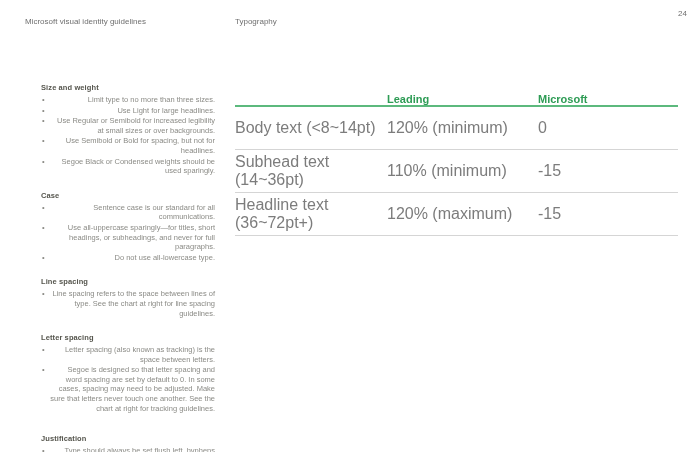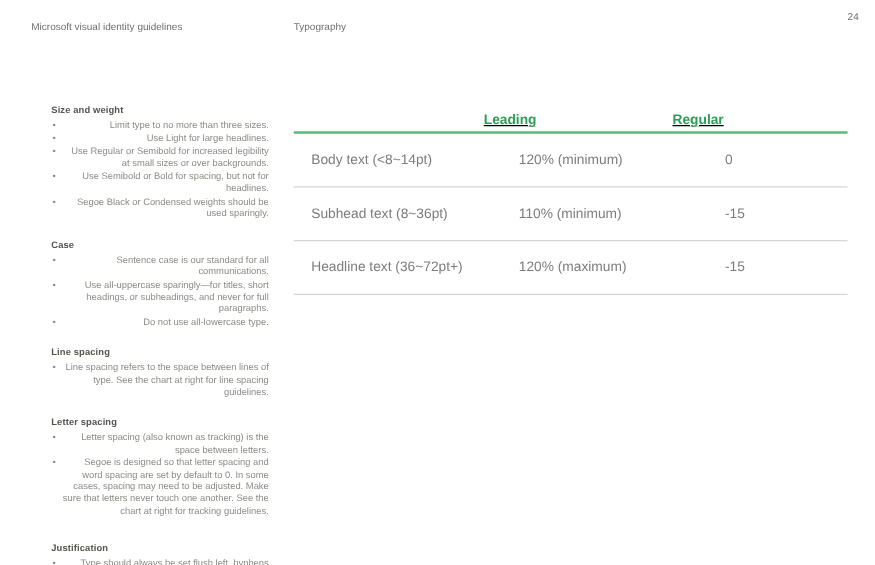--- a/index.html
+++ b/index.html
@@ -34,30 +34,29 @@
   .sb-list li::before {
     content:"•";
     position:absolute; left:1px; top:0;
     color:#8b8b86;
   }
   .sb-section.gap-before { margin-top:21px; }
 
   
   .spec-table { position:absolute; left:235px; top:86px; width:443px; }
   .t-header {
-    display:flex; align-items:center; height:21px;
+    display:flex; align-items:flex-end; height:21px;
     border-bottom:2px solid #5cb97d;
-    text-decoration:underline;
   }
   .t-header .cell { font-size:11px; font-weight:bold; color:#2e9c55; }
   .t-row {
     display:flex; align-items:center; height:43px;
     border-bottom:1px solid #d5d5d5;
   }
-  .t-row .cell { font-size:11px; color:#7c7c7c;margin-left:14px; }
+  .t-row .cell { font-size:16px; color:#7c7c7c; }
   .c1 { width:152px; }
   .c2 { width:151px; }
   .c3 { flex:1; }
 </style>
 </head>
 <body>
 
 <div class="page">
 
   <span class="hdr-doc-title">Microsoft visual identity guidelines</span>
@@ -110,31 +109,31 @@
       </ul>
     </div>
 
   </aside>
 
   <section class="spec-table">
 
     <div class="t-header">
       <div class="cell c1"></div>
       <div class="cell c2">Leading</div>
-      <div class="cell c3">Regular</div>
+      <div class="cell c3">Microsoft</div>
     </div>
 
     <div class="t-row">
       <div class="cell c1">Body text (&lt;8~14pt)</div>
       <div class="cell c2">120% (minimum)</div>
       <div class="cell c3">0</div>
     </div>
 
     <div class="t-row">
-      <div class="cell c1">Subhead text (8~36pt)</div>
+      <div class="cell c1">Subhead text (14~36pt)</div>
       <div class="cell c2">110% (minimum)</div>
       <div class="cell c3">-15</div>
     </div>
 
     <div class="t-row">
       <div class="cell c1">Headline text (36~72pt+)</div>
       <div class="cell c2">120% (maximum)</div>
       <div class="cell c3">-15</div>
     </div>
 

